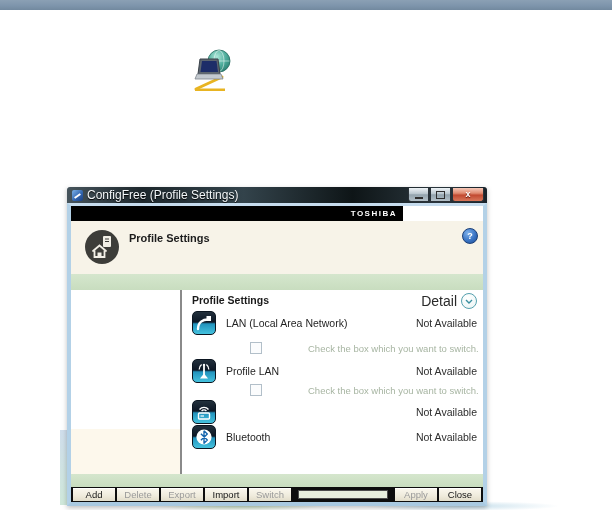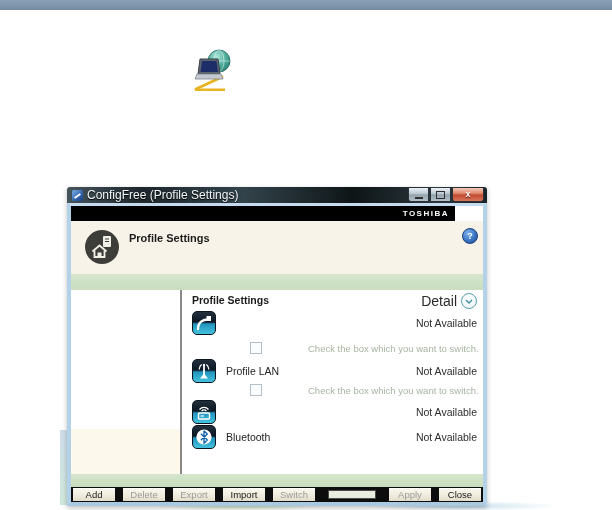--- a/index.html
+++ b/index.html
@@ -38,21 +38,21 @@
   #max-btn{margin-left:1px;}
   #close-btn{width:30px;margin-left:1px;border-radius:0 0 3px 3px;
     background:linear-gradient(180deg,#f6c9b9 0%,#e08a70 40%,#c24a31 55%,#d8765a 100%);}
   .glyph-min{width:8px;height:2px;background:#2e2e2e;margin-top:6px;}
   .glyph-max{width:7px;height:6px;border:1.5px solid #2e2e2e;}
   .glyph-x{color:#fff;font-size:9px;font-weight:bold;text-shadow:0 1px 1px #5a1005;line-height:1;}
 
   #frame{left:0;top:16px;width:412px;height:296px;
     border:4px solid #b3d1e7;border-top:3px solid #c6dcee;border-bottom:4px solid #a9c9e0;}
 
-  #toshiba-bar{left:0;top:0;width:384px;height:15px;background:#000;}
+  #toshiba-bar{left:0;top:0;width:332px;height:15px;background:#000;}
   #brand{position:absolute;right:6px;top:3px;color:#fff;font-size:8px;font-weight:bold;letter-spacing:1.5px;}
 
   #hdr{left:0;top:15px;width:412px;height:53px;background:#f7f3e8;border-bottom:1px solid #e3decf;}
   #hdr-circle{left:13px;top:8px;width:36px;height:36px;}
   #hdr-title{left:58px;top:11px;font-size:11px;font-weight:bold;color:#1c1c1c;}
   #hdr-sub{left:58px;top:27px;font-size:9.5px;color:#3a3a3a;}
   #help-btn{right:5px;top:7px;width:14px;height:14px;border-radius:50%;
     background:radial-gradient(circle at 35% 30%,#7fb2ec 0%,#3a74c4 55%,#1d4c94 100%);
     border:1px solid #1b3f78;color:#fff;font-size:9px;font-weight:bold;text-align:center;line-height:14px;}
 
@@ -83,21 +83,21 @@
   .lbl-wwan{left:44px;top:116px;} .lbl-bt{left:44px;top:141px;}
   .st-lan{right:6px;top:27px;} .st-wlan{right:6px;top:75px;}
   .st-wwan{right:6px;top:116px;} .st-bt{right:6px;top:141px;}
 
   .switch-row{left:14px;width:280px;height:18px;display:flex;align-items:center;gap:40px;}
   #switch1{top:49px;} #switch2{top:91px;}
   .chk{width:10px;height:10px;border:1px solid #b2bfc9;background:#fbfcfd;margin:0 6px 0 14px;flex:0 0 auto;}
   .chk-text{font-size:9.5px;color:#a7b5a2;white-space:nowrap;}
 
   #footer{left:0;top:281px;width:412px;height:15px;background:#0d0d0d;
-    display:flex;align-items:stretch;padding:1px 2px;box-sizing:border-box;gap:8px;}
+    display:flex;align-items:stretch;padding:1px 2px;box-sizing:border-box;gap:2px;}
   .fbtn{width:42px;background:linear-gradient(180deg,#fbf8ef 0%,#efebdc 60%,#e2ddca 100%);
     font-size:9.5px;display:flex;align-items:center;justify-content:center;color:#161616;
     box-shadow:inset 0 1px 0 #ffffff;}
   .fbtn.disabled{color:#9a9a9a;}
   #f-strip{flex:1;margin:2px 5px;background:#e7eedd;border:1px solid #4c4c4c;}
   .fbtn.right{width:42px;}
 </style>
 </head>
 <body>
 
@@ -184,20 +184,21 @@
               </svg>
           </span>
         </div>
 
         <div class="abs dev-icon row-lan">
           <svg width="20" height="20" viewBox="0 0 20 20">
             <path d="M4 16 C4 9, 9 6.5, 14 6.5" fill="none" stroke="#fff" stroke-width="2.4" stroke-linecap="round"></path>
             <rect x="12.5" y="3" width="4.5" height="5" fill="#fff"></rect>
           </svg>
         </div>
+        <span class="abs dev-label lbl-lan">LAN (Local Area Network)</span>
         <span class="abs dev-status st-lan">Not Available</span>
 
         <div id="switch1" class="abs switch-row">
           <svg width="11" height="17" viewBox="0 0 11 17">
             <path d="M5.5 0.5 L10 6 H7.5 V11 H10 L5.5 16.5 L1 11 H3.5 V6 H1 Z" fill="#bcd9ae"></path>
           </svg>
           <span class="chk"></span>
           <span class="chk-text">Check the box which you want to switch.</span>
         </div>
 

